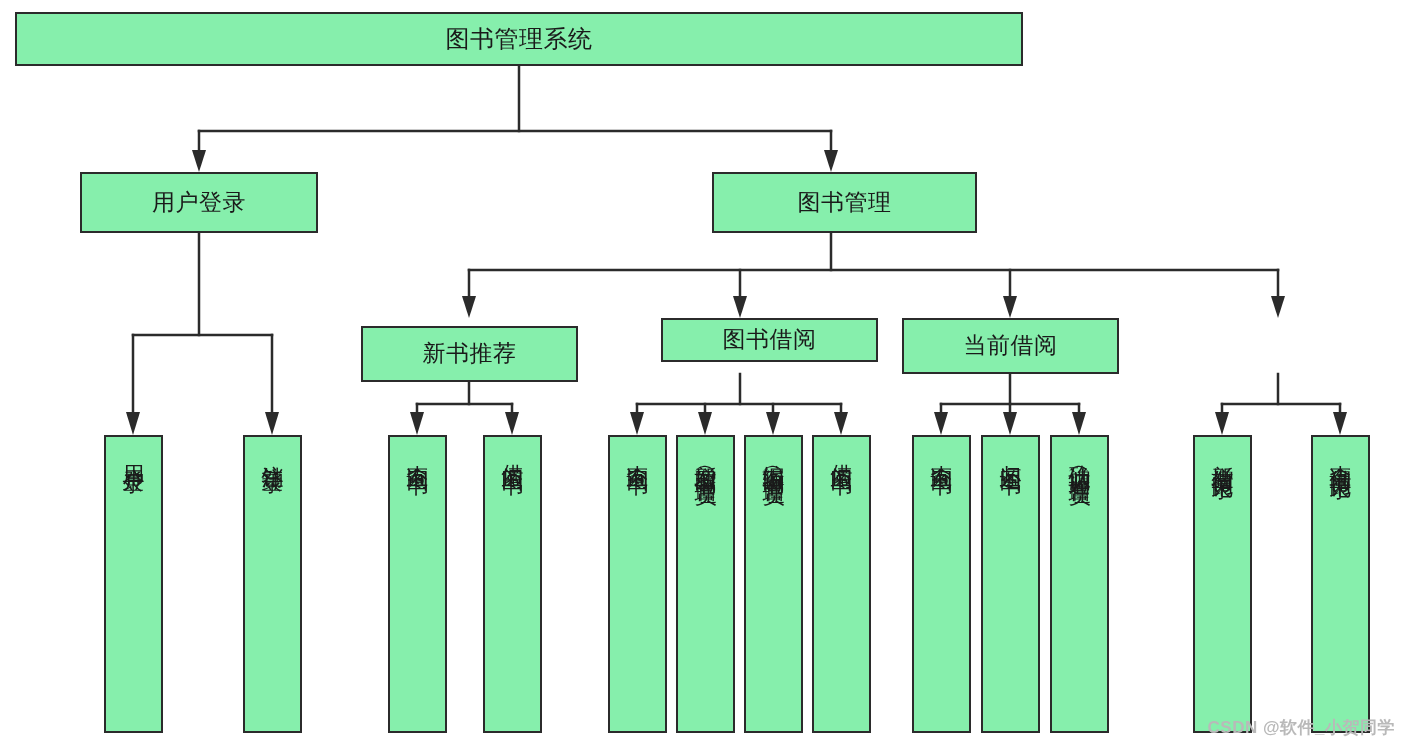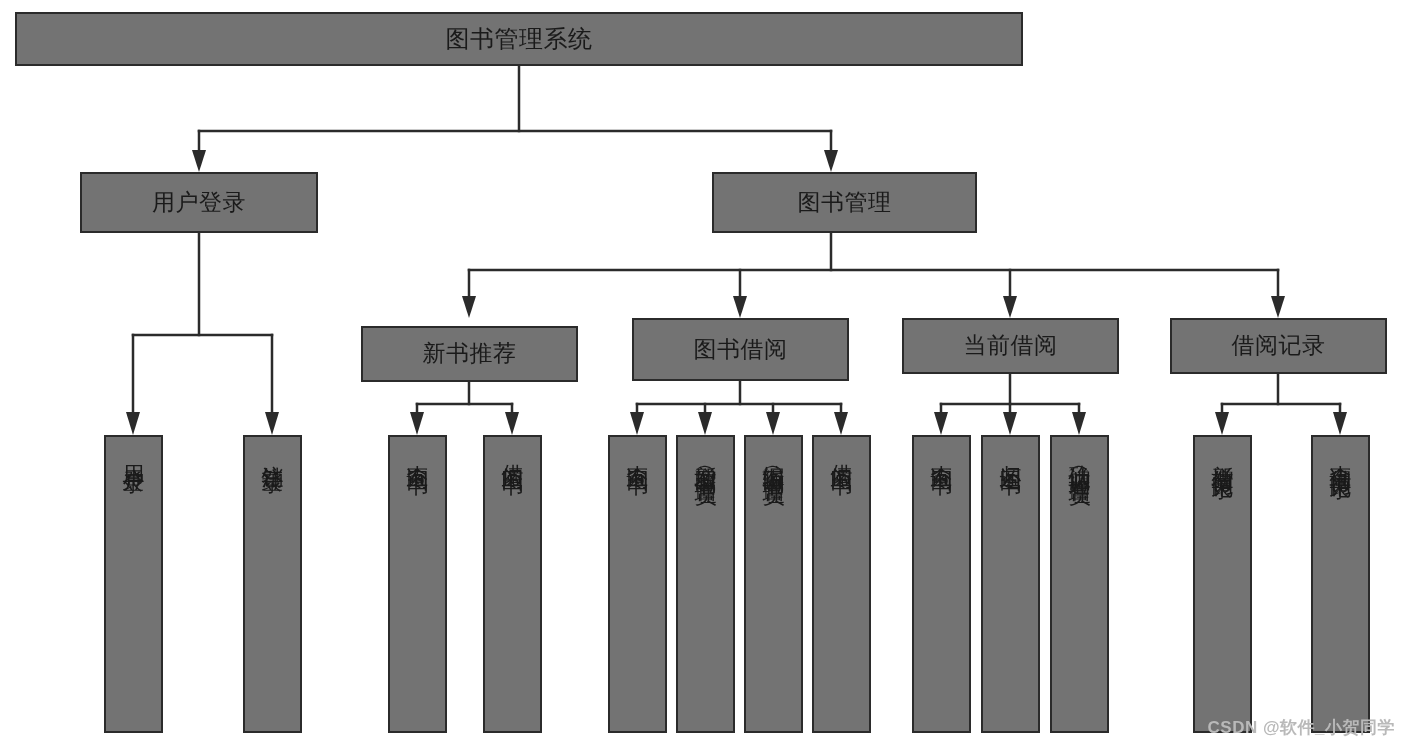--- a/index.html
+++ b/index.html
@@ -22,21 +22,21 @@
     left: 0;
     top: 0;
     width: 1405px;
     height: 747px;
     pointer-events: none;
   }
   .node {
     position: absolute;
     box-sizing: border-box;
     border: 2.5px solid #2b2b2b;
-    background: #737373;
+    background: #86efac;
     display: flex;
     align-items: center;
     justify-content: center;
     color: #1a1a1a;
     line-height: 1.18;
   }
   .node.horiz {
     font-size: 23px;
     letter-spacing: 0.5px;
     white-space: nowrap;
@@ -150,25 +150,24 @@
   </svg>
 
   <div class="node horiz root" style="left:15px; top:12px; width:1008px; height:54px;">图书管理系统</div>
 
   <div class="node horiz" style="left:80px; top:172px; width:238px; height:61px;">用户登录</div>
 
   <div class="node horiz" style="left:712px; top:172px; width:265px; height:61px;">图书管理</div>
 
   <div class="node horiz" style="left:361px; top:326px; width:217px; height:56px;">新书推荐</div>
 
-  <div class="node horiz" style="left:632px; top:318px; width:217px; height:63px;">图书借阅</div>
+  <div class="node horiz" style="left:661px; top:318px; width:217px; height:44px;">图书借阅</div>
 
   <div class="node horiz" style="left:902px; top:318px; width:217px; height:56px;">当前借阅</div>
 
-  <div class="node horiz" style="left:1170px; top:318px; width:217px; height:56px;">借阅记录</div>
 
   <div class="node leaf" style="left:104px; top:435px; width:59px; height:298px;">
     <span class="vtext">用户登录</span>
   </div>
   <div class="node leaf" style="left:243px; top:435px; width:59px; height:298px;">
     <span class="vtext">注销登录</span>
   </div>
 
   <div class="node leaf" style="left:388px; top:435px; width:59px; height:298px;">
     <span class="vtext">查询图书</span>

